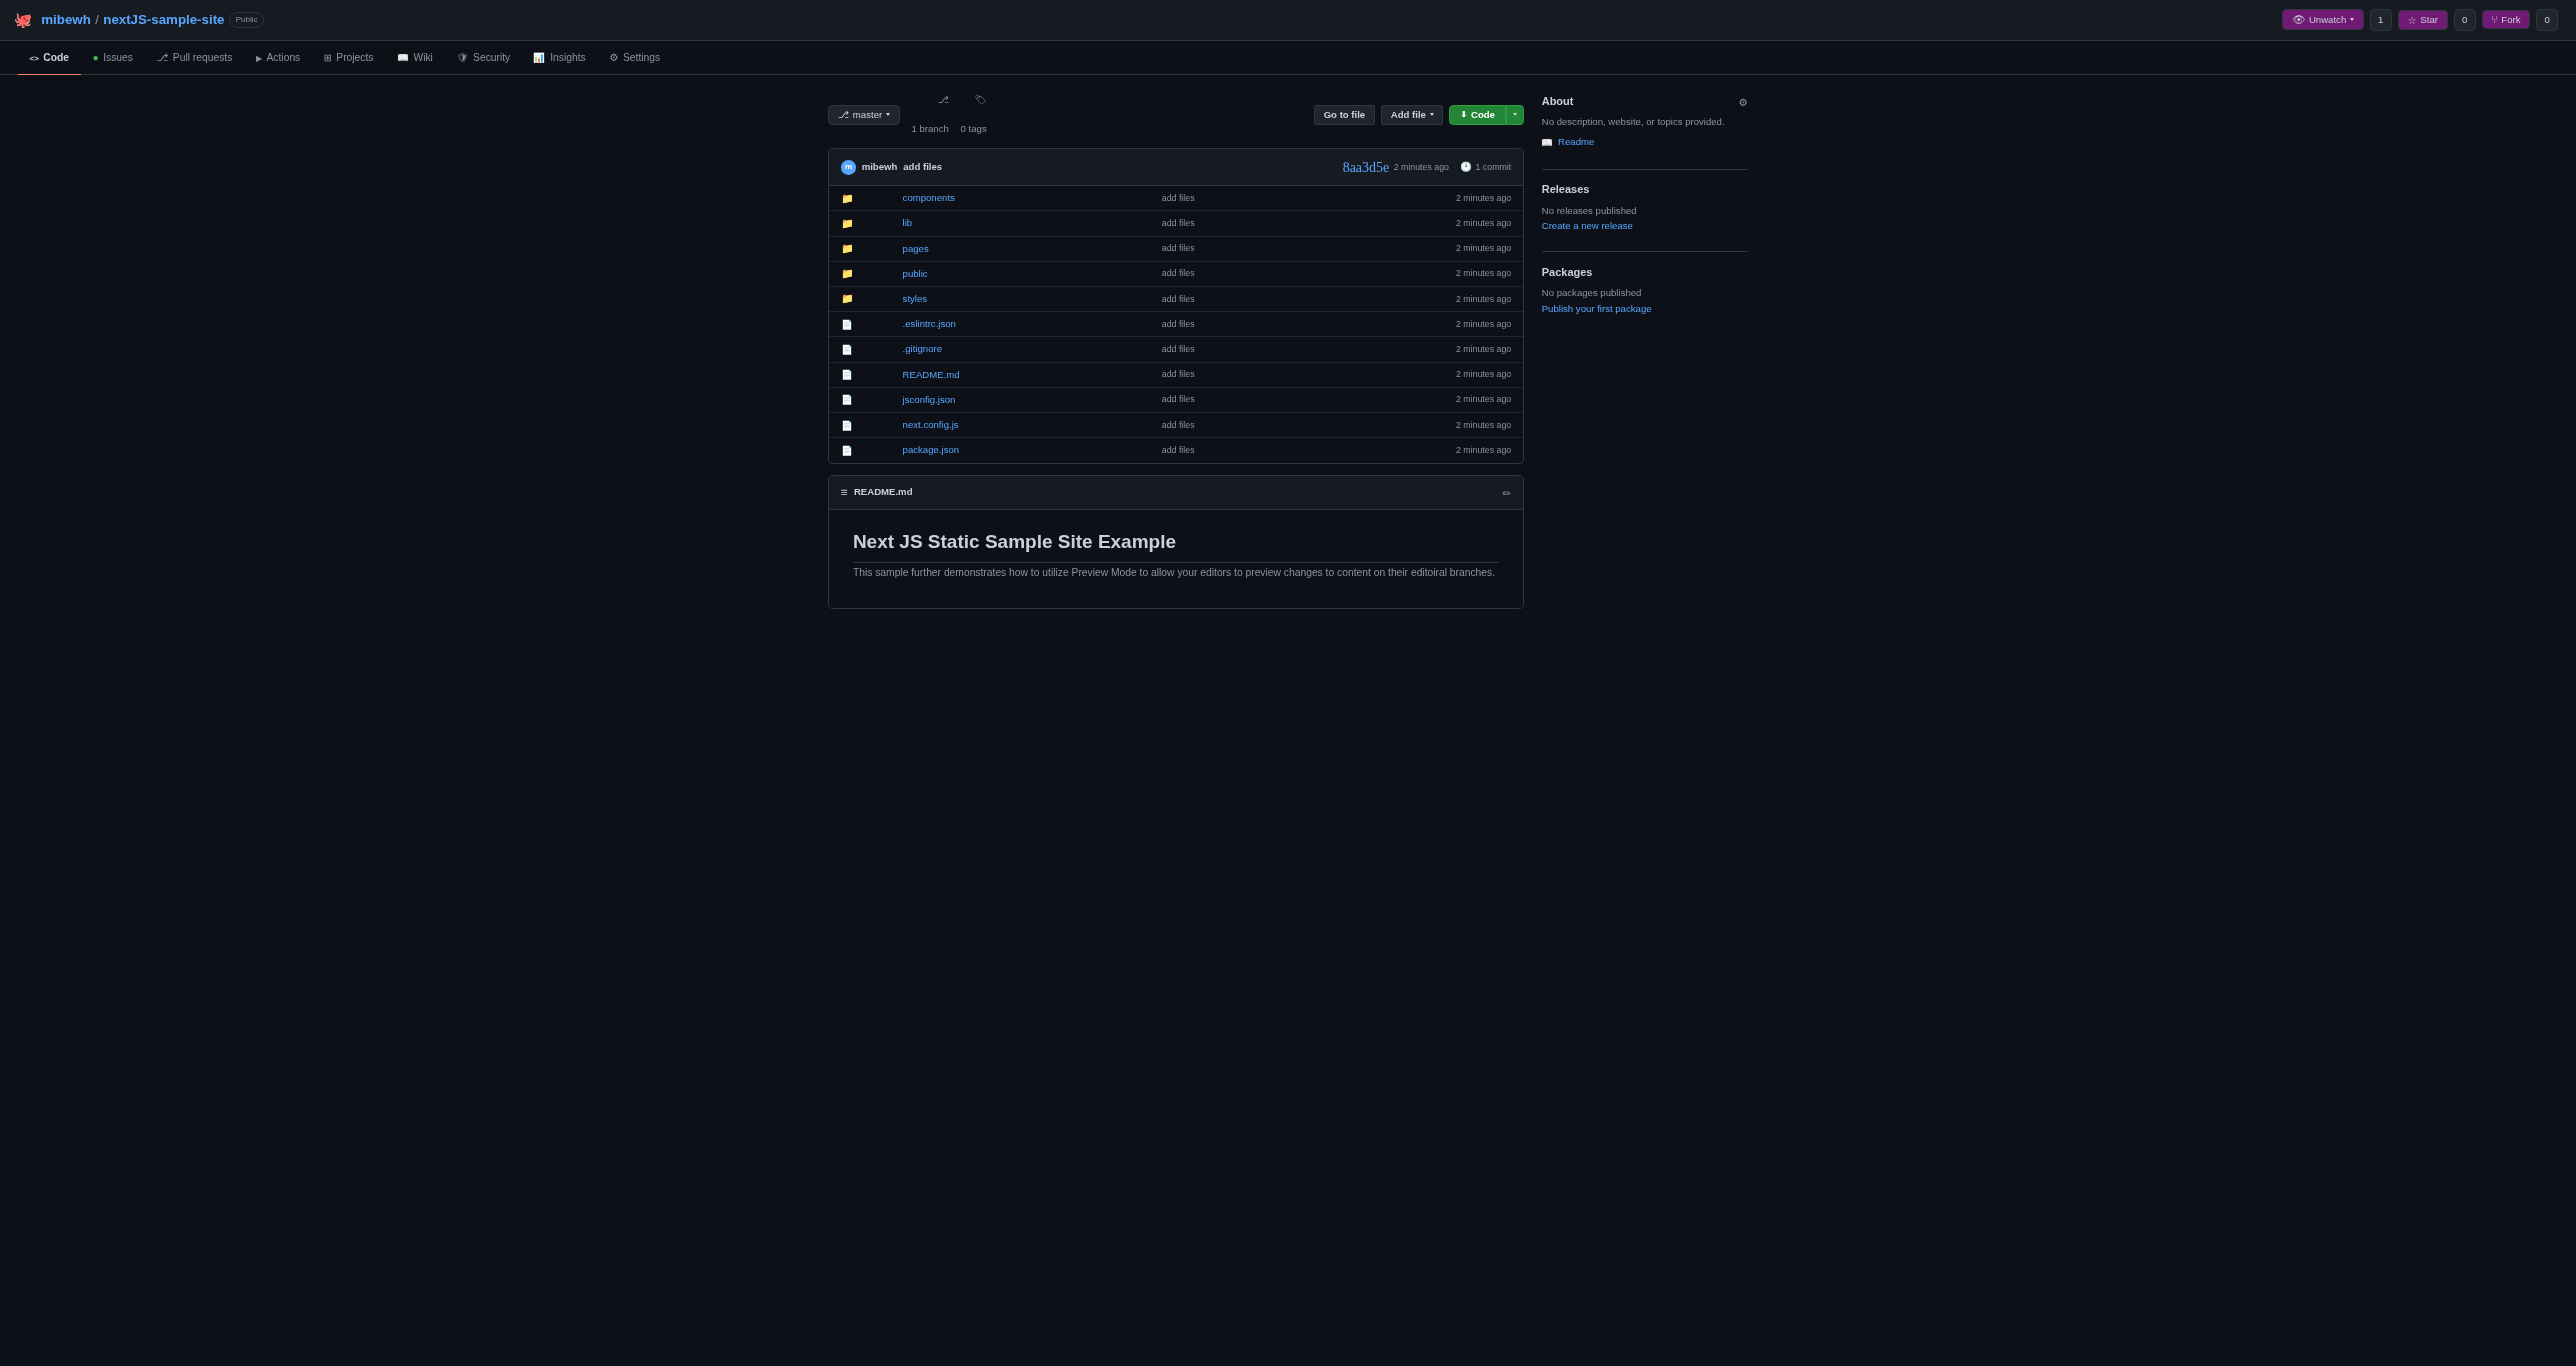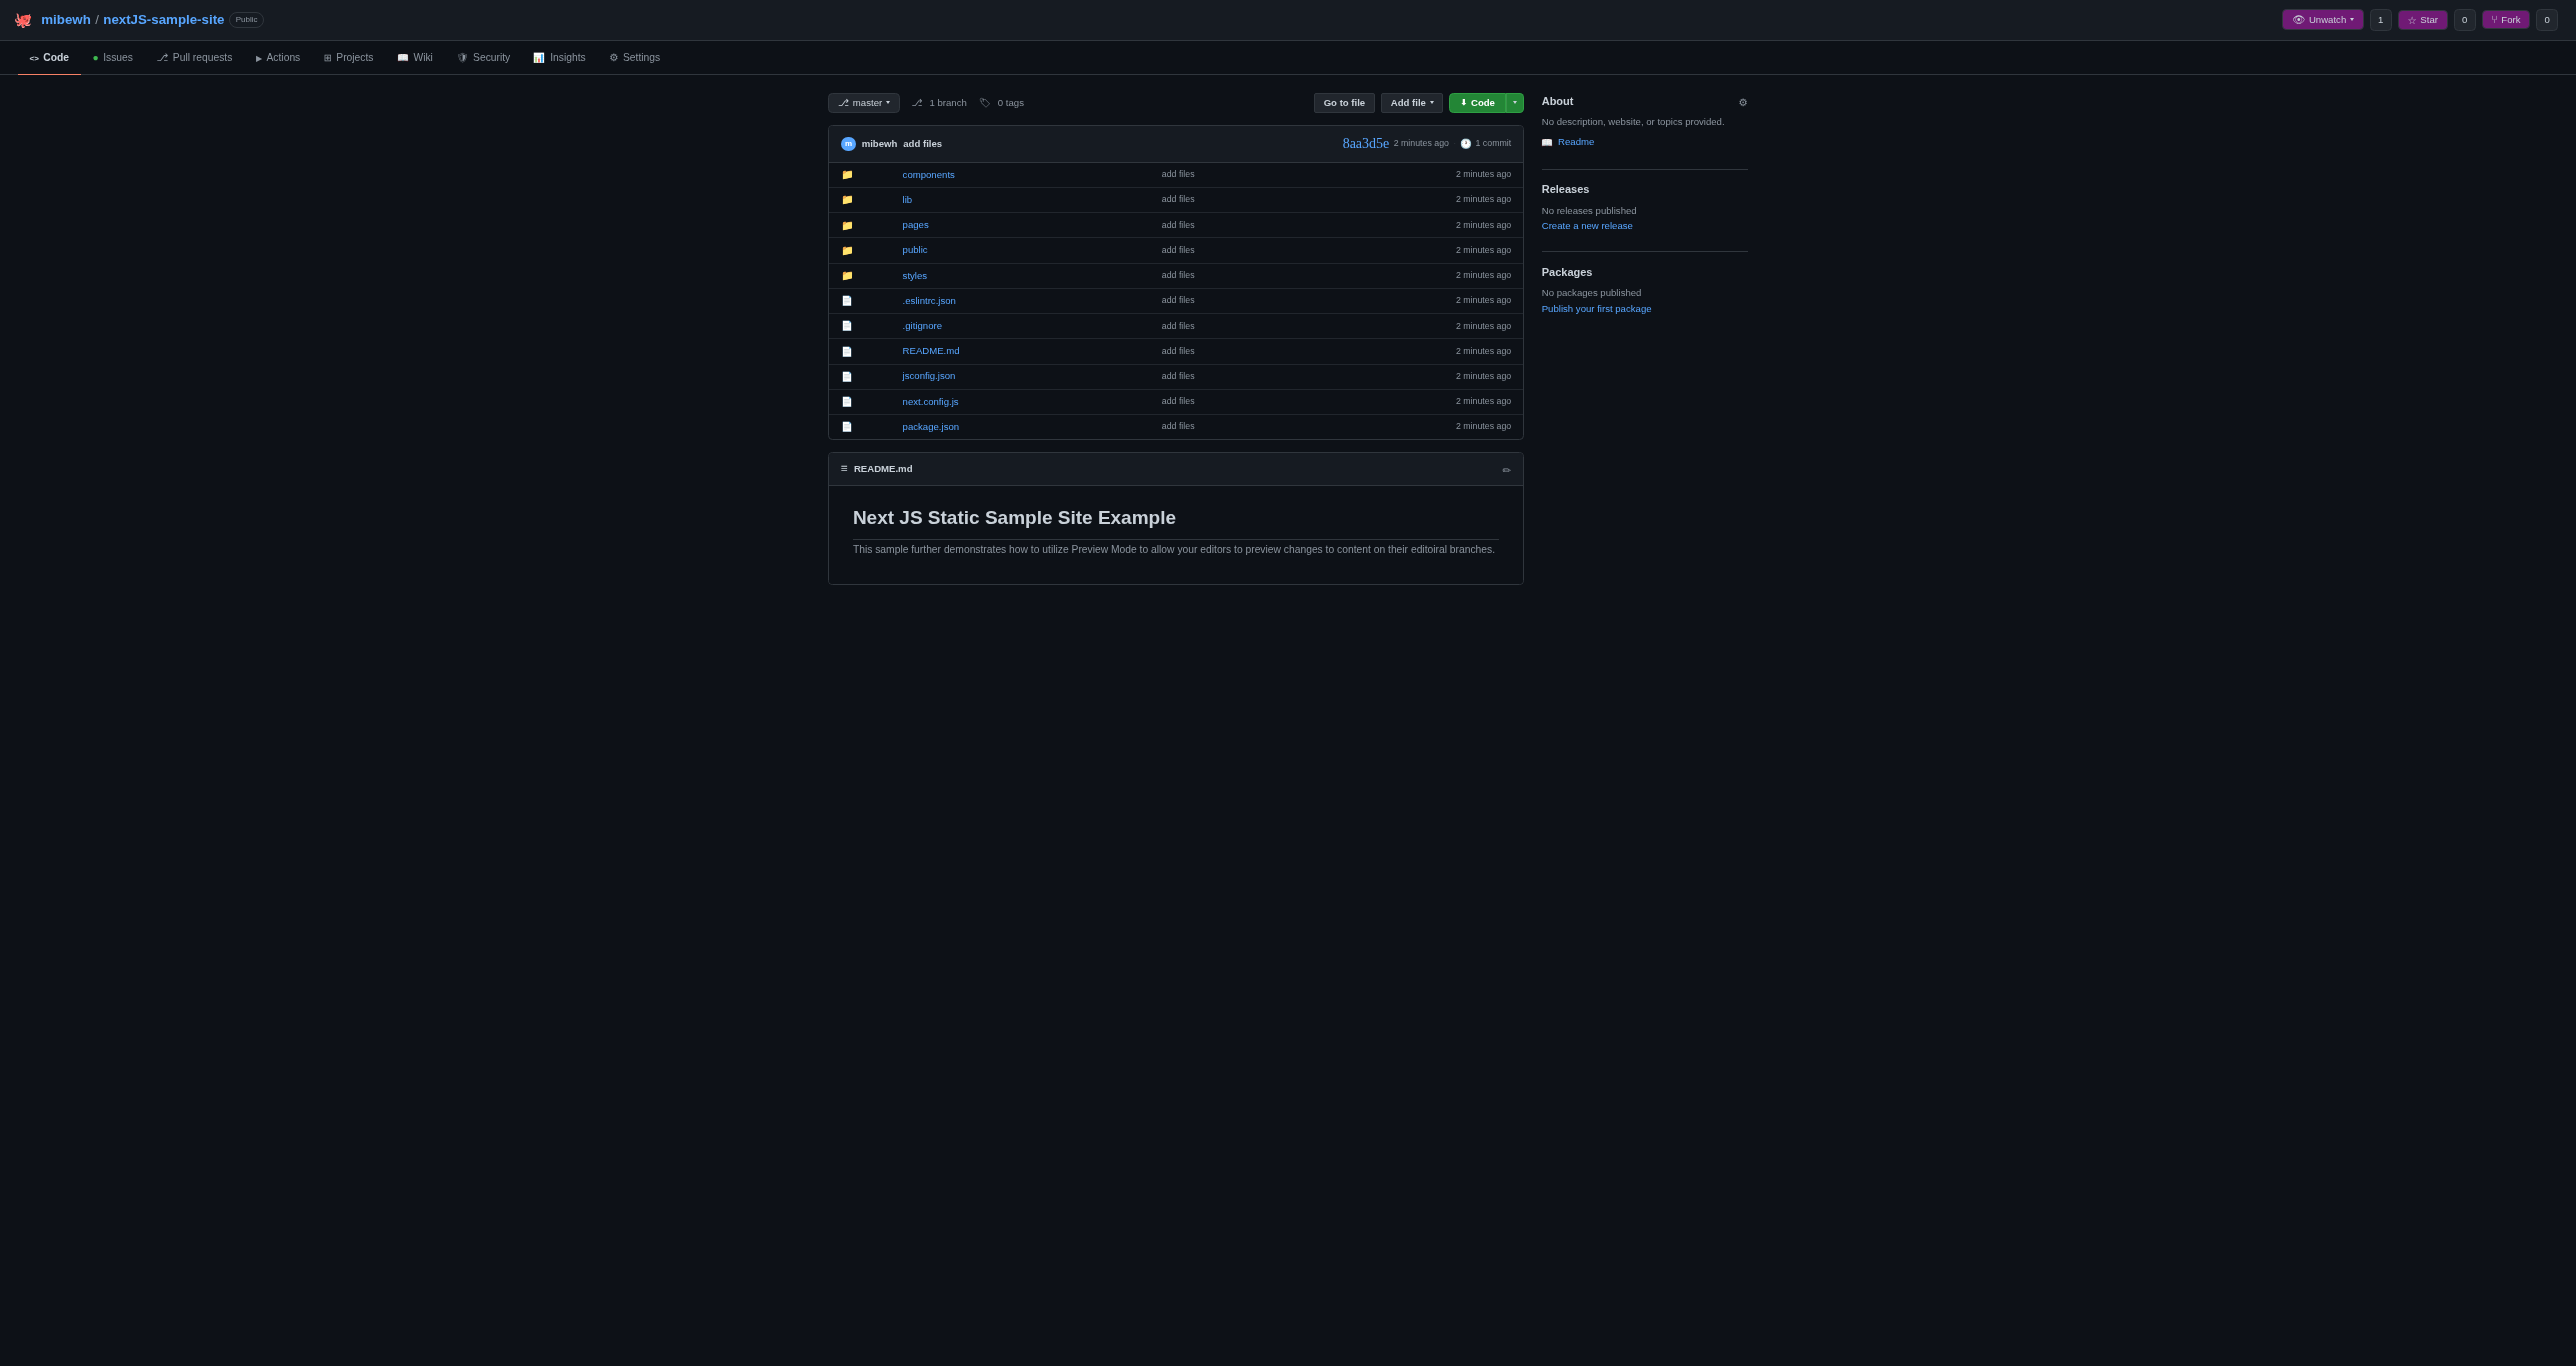--- a/index.html
+++ b/index.html
@@ -124,21 +124,22 @@
       display: flex;
       align-items: center;
       gap: 11.8px;
       margin-left: 5.9px;
       font-size: 9.6px;
     }
     .branch-stat-link {
       color: #8b949e;
       display: flex;
       align-items: flex-end;
-      gap: 7px;
+      gap: 15px;
+      flex-direction: column;
     }
     .spacer { flex: 1; }
     .btn-action {
       background: #21262d;
       border: 0.7px solid #30363d;
       border-radius: 2px;
       color: #c9d1d9;
       padding: 3.7px 8.8px;
       cursor: pointer;
       font-size: 9.6px;

